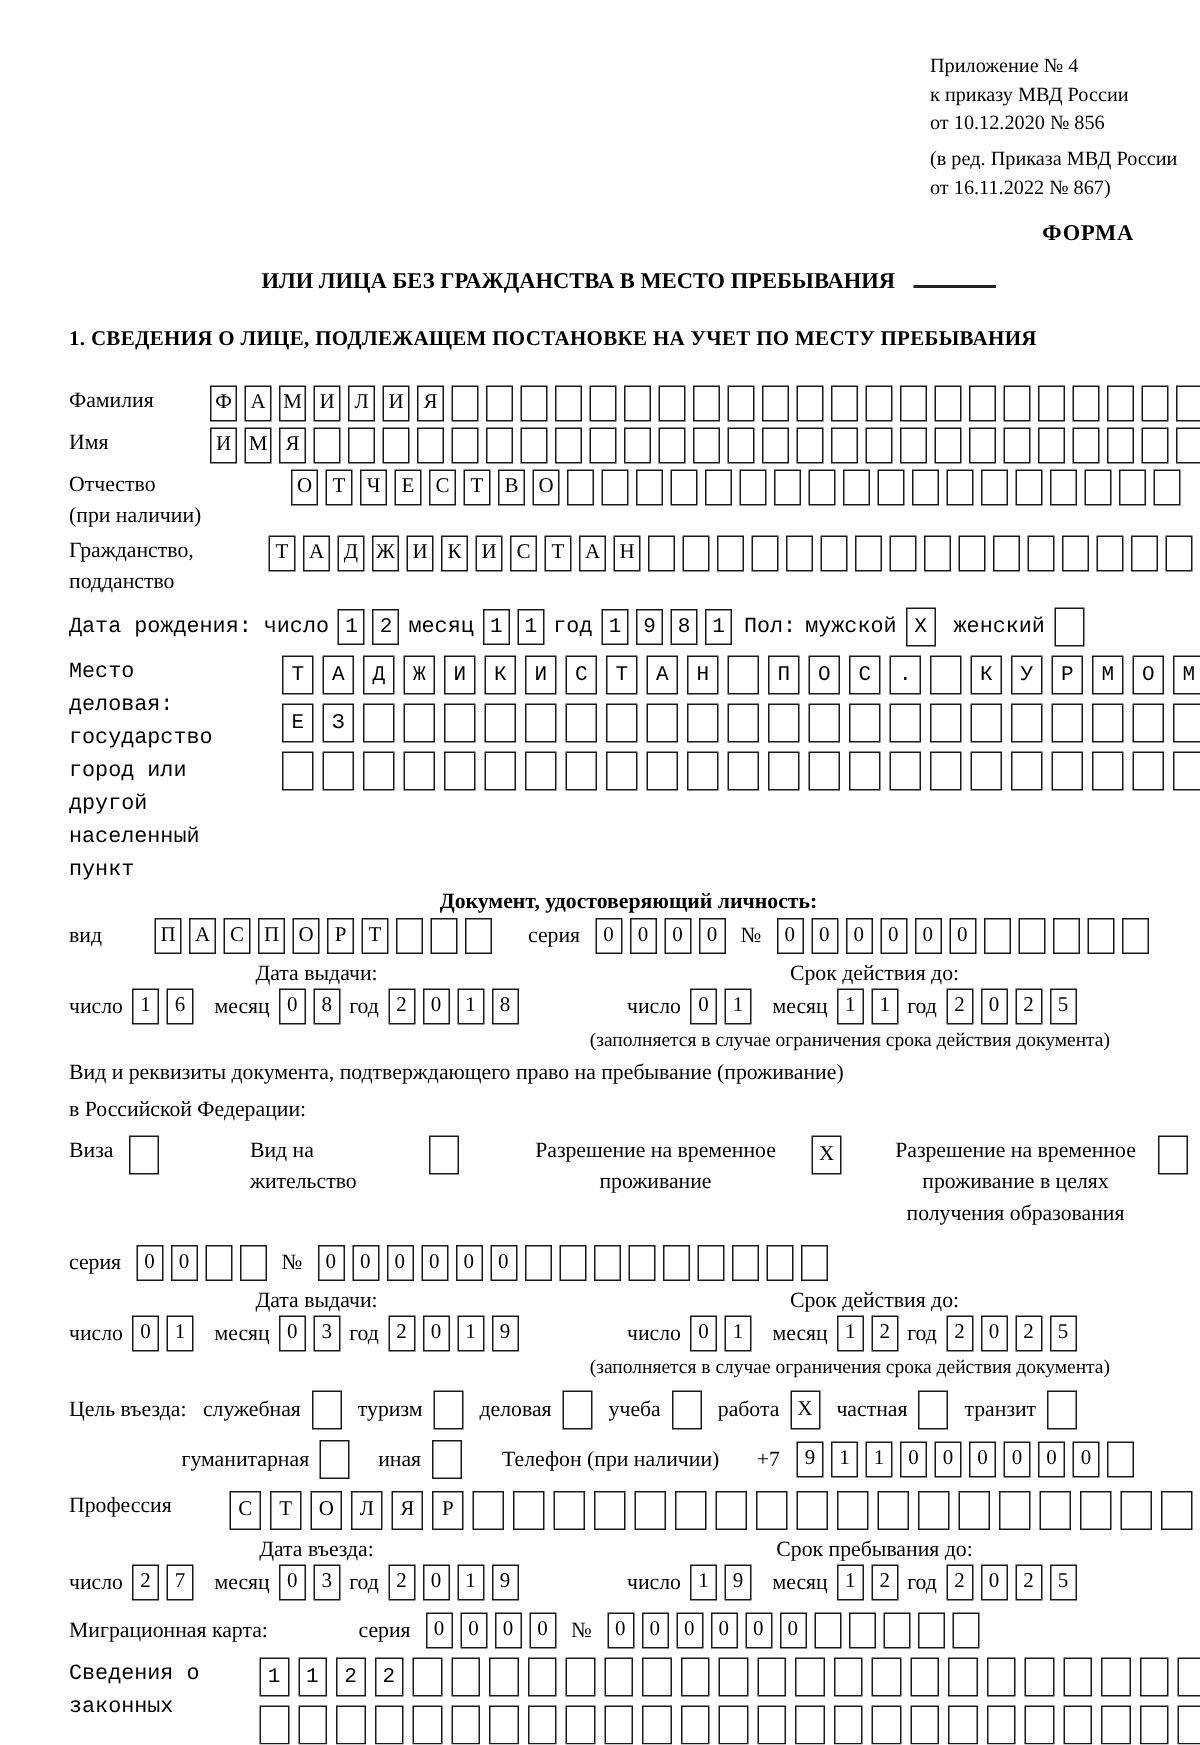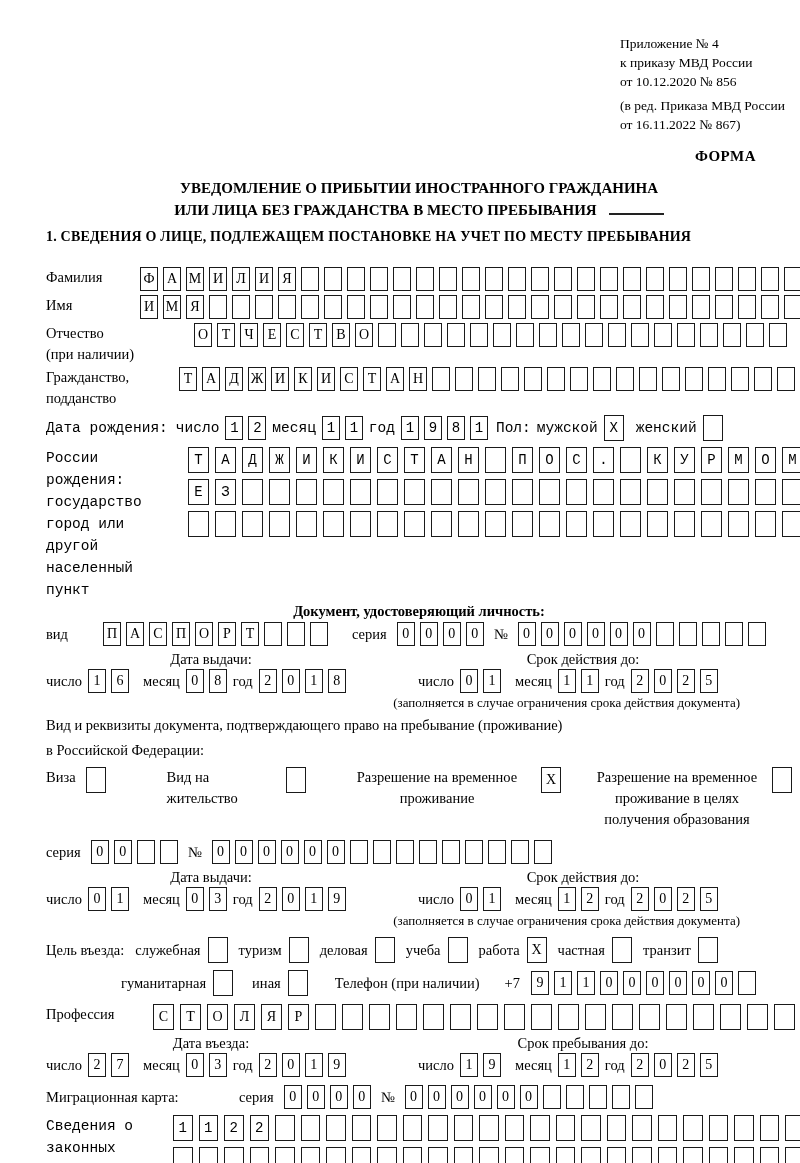--- a/index.html
+++ b/index.html
@@ -7,21 +7,21 @@
   body { width:800px; height:1163px; font-family:"Liberation Serif","DejaVu Serif",serif; color:#000; overflow:hidden; }
   .page { width:800px; height:1163px; padding:34px 8px 0 46px; position:relative; }
 
   .appendix { margin-left:574px; font-size:13.5px; line-height:19px; }
   .appendix .grp2 { margin-top:5px; }
   .form-word { text-align:right; padding-right:36px; font-weight:bold; font-size:15px; margin-top:14px; letter-spacing:.5px; }
 
   .title { text-align:center; font-weight:bold; font-size:15px; line-height:22px; margin-top:12px; }
   .blank { display:inline-block; width:55px; border-bottom:2px solid #222; height:14px; margin-left:12px; vertical-align:baseline; }
 
-  .sec-heading { font-weight:bold; font-size:14px; margin-top:8px; letter-spacing:.2px; }
+  .sec-heading { font-weight:bold; font-size:14px; margin-top:20px; letter-spacing:.2px; }
 
   .frow { display:flex; align-items:flex-start;gap:36px; }
   .lbl { font-size:14.5px; line-height:21px; flex:none; }
 
   .cells { display:inline-flex; gap:5px; flex-wrap:nowrap; }
   .cell { display:inline-flex; width:18px; height:24px; border:1.6px solid #1a1a1a; align-items:center; justify-content:center;
           font-size:14px; flex:none; background:#fff; }
   .wide .cell { width:21px; height:26px; }
   .wide { gap:6px; }
   .mid .cell { width:19.5px; height:26px; }
@@ -56,21 +56,20 @@
     <div>Приложение № 4</div>
     <div>к приказу МВД России</div>
     <div>от 10.12.2020 № 856</div>
     <div class="grp2">(в ред. Приказа МВД России</div>
     <div>от 16.11.2022 № 867)</div>
   </div>
 
   <div class="form-word">ФОРМА</div>
 
   <div class="title">
-    <div>УВЕДОМЛЕНИЕ О ПРИБЫТИИ ИНОСТРАННОГО ГРАЖДАНИНА</div>
     <div><span>ИЛИ ЛИЦА БЕЗ ГРАЖДАНСТВА В МЕСТО ПРЕБЫВАНИЯ</span><span class="blank"></span></div>
   </div>
 
   <div class="sec-heading">1. СВЕДЕНИЯ О ЛИЦЕ, ПОДЛЕЖАЩЕМ ПОСТАНОВКЕ НА УЧЕТ ПО МЕСТУ ПРЕБЫВАНИЯ</div>
 
   <div class="frow" style="margin-top:22px;">
     <span class="lbl" style="width:58px">Фамилия</span>
     <span class="cells">
         <span class="cell">Ф</span>
         <span class="cell">А</span>
@@ -237,21 +236,21 @@
       <span>Пол:</span>
       <span>мужской</span>
       <span class="cb">X</span>
       <span style="margin-left:6px">женский</span>
       <span class="cb"></span>
     </span>
   </div>
 
   <div class="frow mt6">
     <span class="lbl" style="width:106px; line-height:22px;">
-      <span>России рождения:</span><br>
+      <span>Место деловая:</span><br>
       <span>государство</span><br>
       <span>город или другой</span><br>
       <span>населенный пункт</span>
     </span>
     <span>
       <span class="cells wide">
           <span class="cell">Т</span>
           <span class="cell">А</span>
           <span class="cell">Д</span>
           <span class="cell">Ж</span>

